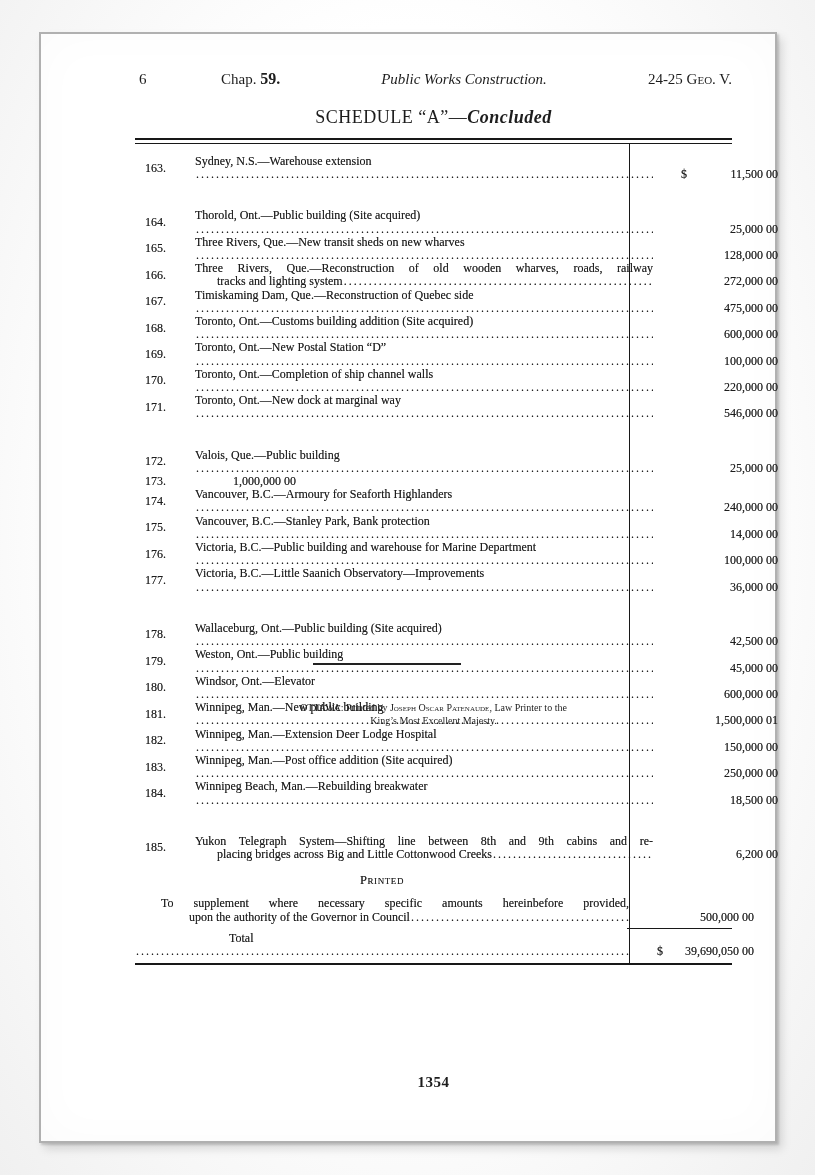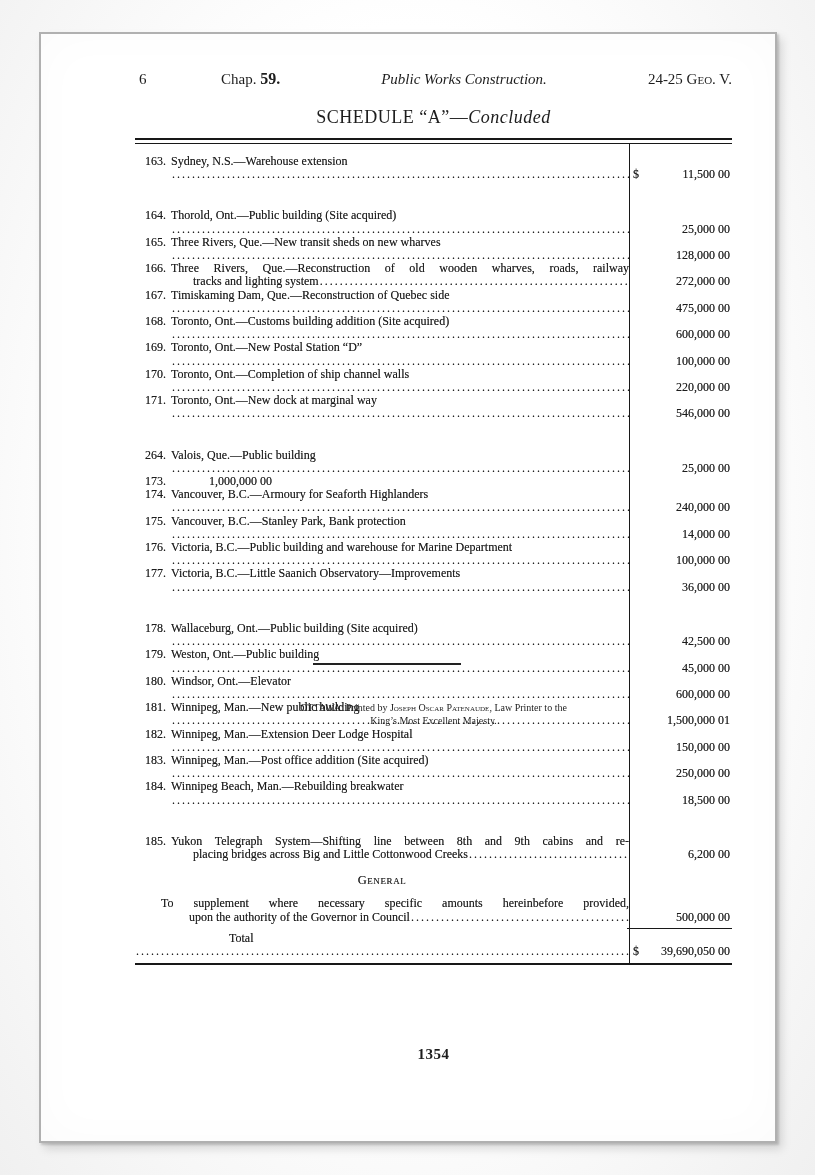--- a/index.html
+++ b/index.html
@@ -19,27 +19,27 @@
   
   .hdr{top:36px;display:flex;align-items:baseline;font-size:15px;white-space:nowrap;}
   .h-num{margin-left:4px;width:30px;}
   .h-chap{margin-left:52px;}
   .h-chapno{font-weight:bold;font-size:16px;}
   .h-title{flex:1;text-align:center;font-style:italic;}
   .h-regnal{text-align:left;}
   .sc{font-variant:small-caps;}
   
   .sched{top:73px;text-align:center;font-size:18px;letter-spacing:.5px;}
-  .sched .ital{font-style:italic;}
+  .sched .ital{font-style:italic;font-weight:bold;}
   
   .table{top:104px;font-size:12px;line-height:13.2px;text-shadow:0 0 .4px rgba(20,20,20,.55);}
   .double{height:3px;border-top:2px solid #181818;border-bottom:1px solid #181818;}
   .tbody{position:relative;padding:11px 0 5px;border-bottom:2.5px solid #181818;}
   .vrule{position:absolute;left:494px;top:0;bottom:0;width:1.4px;background:#181818;}
-  .row{display:flex;align-items:flex-start;}
+  .row{display:flex;align-items:center;gap:24px;}
   .gap{margin-top:28px;}
   .no{flex:none;width:36px;text-align:right;padding-right:5px;box-sizing:border-box;}
   .body{flex:none;width:458px;box-sizing:border-box;}
   .l1{width:100%;flex-direction:column;}
   .flexline{display:flex;}
   .just{text-align:justify;text-align-last:justify;}
   .l2{display:flex;padding-left:22px;box-sizing:border-box;}
   .t{white-space:nowrap;}
   .leader{flex:1 1 auto;overflow:hidden;white-space:nowrap;padding-left:1px;}
   .leader::after{content:"........................................................................................................................................................";letter-spacing:2px;}
@@ -47,21 +47,21 @@
   .dollar{position:absolute;left:4px;}
   .general{width:494px;text-align:center;margin:13px 0 10px;font-size:12.5px;letter-spacing:.6px;}
   .supp .body{width:494px;padding-left:26px;}
   .suppl2{padding-left:28px;}
   .amt-rule{margin-left:492px;width:105px;border-top:1.5px solid #181818;margin-top:4px;margin-bottom:3px;}
   .total .body{width:494px;}
   .total-label{margin-left:94px;white-space:nowrap;}
   
   .sep{position:absolute;left:272px;top:629px;width:148px;border-top:2px solid #222;}
   .imprint{top:668px;text-align:center;font-size:10px;line-height:12.5px;}
-  .folio{top:1012px;text-align:center;font-size:15px;font-weight:bold;letter-spacing:.5px;}
+  .folio{top:1040px;text-align:center;font-size:15px;font-weight:bold;letter-spacing:.5px;}
 </style>
 </head>
 <body>
 
 <div class="sheet">
 
   <div class="content hdr">
     <span class="h-num">6</span>
     <span class="h-chap"><span>Chap.</span> <span class="h-chapno">59.</span></span>
     <span class="h-title">Public Works Construction.</span>
@@ -182,21 +182,21 @@
               <div class="l1 flexline">
                 <span class="t">Toronto, Ont.—New dock at marginal way </span>
                 <span class="leader"></span>
               </div>
             </span>
             <span class="amtcol">
               <span class="val">546,000 00</span>
             </span>
           </div>
           <div class="row gap">
-            <span class="no">264.</span>
+            <span class="no">172.</span>
             <span class="body">
               <div class="l1 flexline">
                 <span class="t">Valois, Que.—Public building</span>
                 <span class="leader"></span>
               </div>
             </span>
             <span class="amtcol">
               <span class="val">25,000 00</span>
             </span>
           </div>
@@ -346,21 +346,21 @@
                 <span class="t">placing bridges across Big and Little Cottonwood Creeks</span>
                 <span class="leader"></span>
               </div>
             </span>
             <span class="amtcol">
               <span class="val">6,200 00</span>
             </span>
           </div>
         </div>
 
-      <div class="general sc">General</div>
+      <div class="general sc">Printed</div>
 
       <div class="row supp">
         <span class="body">
           <div class="l1 just">To supplement where necessary specific amounts hereinbefore provided,</div>
           <div class="l2 suppl2">
               <span class="t">upon the authority of the Governor in Council</span>
               <span class="leader"></span>
             </div>
         </span>
         <span class="amtcol">

